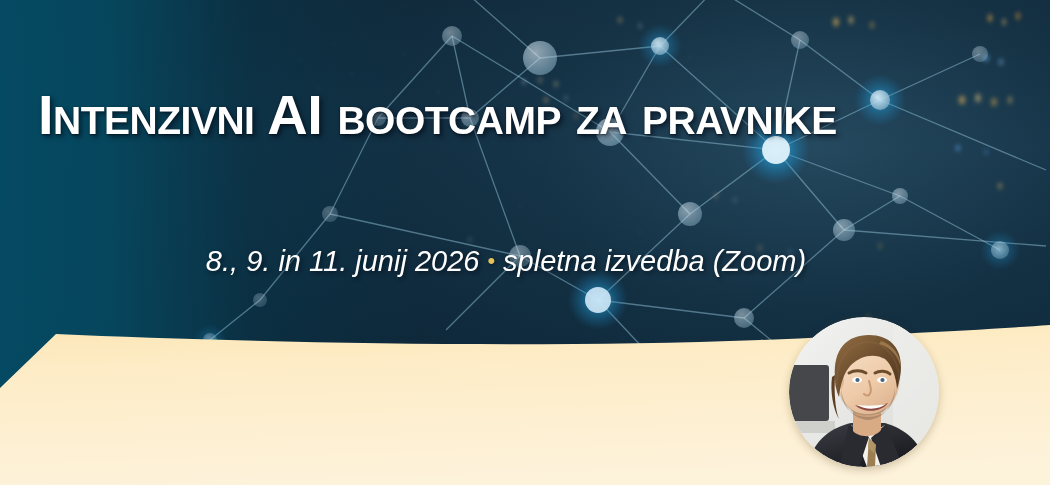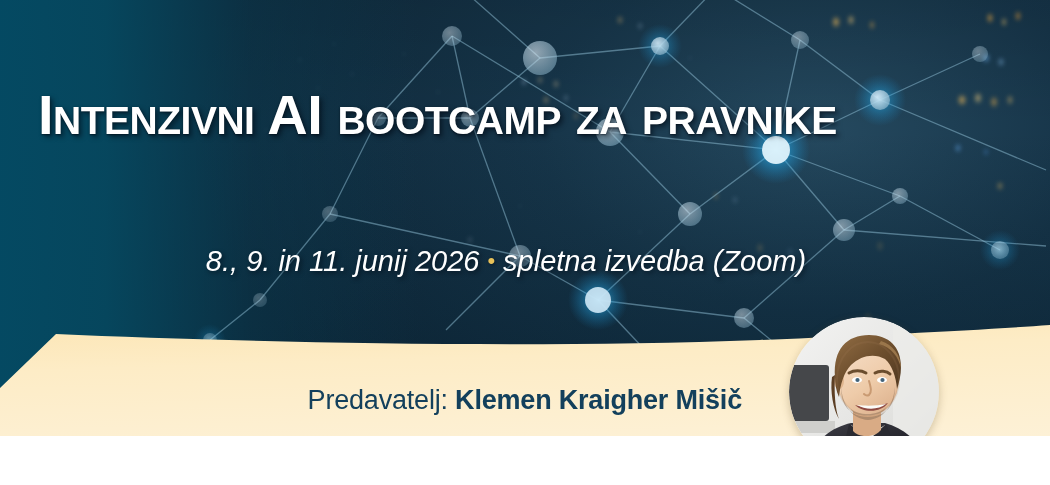--- a/index.html
+++ b/index.html
@@ -6,21 +6,21 @@
   html, body {
     width:1050px; height:485px;
     background:#ffffff;
     font-family:"Liberation Sans", sans-serif;
     overflow:hidden;
   }
 
   #banner {
     position:relative;
     width:1050px;
-    height:436px;
+    height:485px;
     overflow:hidden;
     background:#044a63;
   }
 
   
   .bg-base {
     position:absolute; inset:0;
     background:
       radial-gradient(ellipse 620px 400px at 78% 30%, rgba(38,74,96,.95) 0%, rgba(22,52,72,.96) 45%, rgba(14,40,58,1) 100%),
       linear-gradient(100deg, #044a63 0%, #05516a 16%, #0b4f66 30%, #17465c 48%, #1b4356 62%, #16394d 78%, #112f42 100%);
@@ -282,24 +282,20 @@
         <linearGradient id="creamgrad" x1="0" y1="0" x2="0.2" y2="1">
           <stop offset="0%" stop-color="#fce6b6"></stop>
           <stop offset="28%" stop-color="#fdecc6"></stop>
           <stop offset="100%" stop-color="#fdf2da"></stop>
         </linearGradient>
       </defs>
       <path d="M0,388 L56,334 C240,342 520,349 760,340 C880,335 980,330 1050,325 L1050,485 L0,485 Z" fill="url(#creamgrad)"></path>
     </svg>
   </div>
 
-  <div class="presenter">
-    <span>Predavatelj:</span>
-    <span class="who">Klemen Kraigher Mišič</span>
-  </div>
 
   <div class="portrait">
     <svg class="ph" viewBox="0 0 150 150" xmlns="http://www.w3.org/2000/svg">
       <defs>
         <clipPath id="circ">
             <circle cx="75" cy="75" r="75"></circle>
           </clipPath>
         <linearGradient id="office" x1="0" y1="0" x2="1" y2="1">
           <stop offset="0%" stop-color="#f3f3f2"></stop>
           <stop offset="55%" stop-color="#e6e6e4"></stop>

